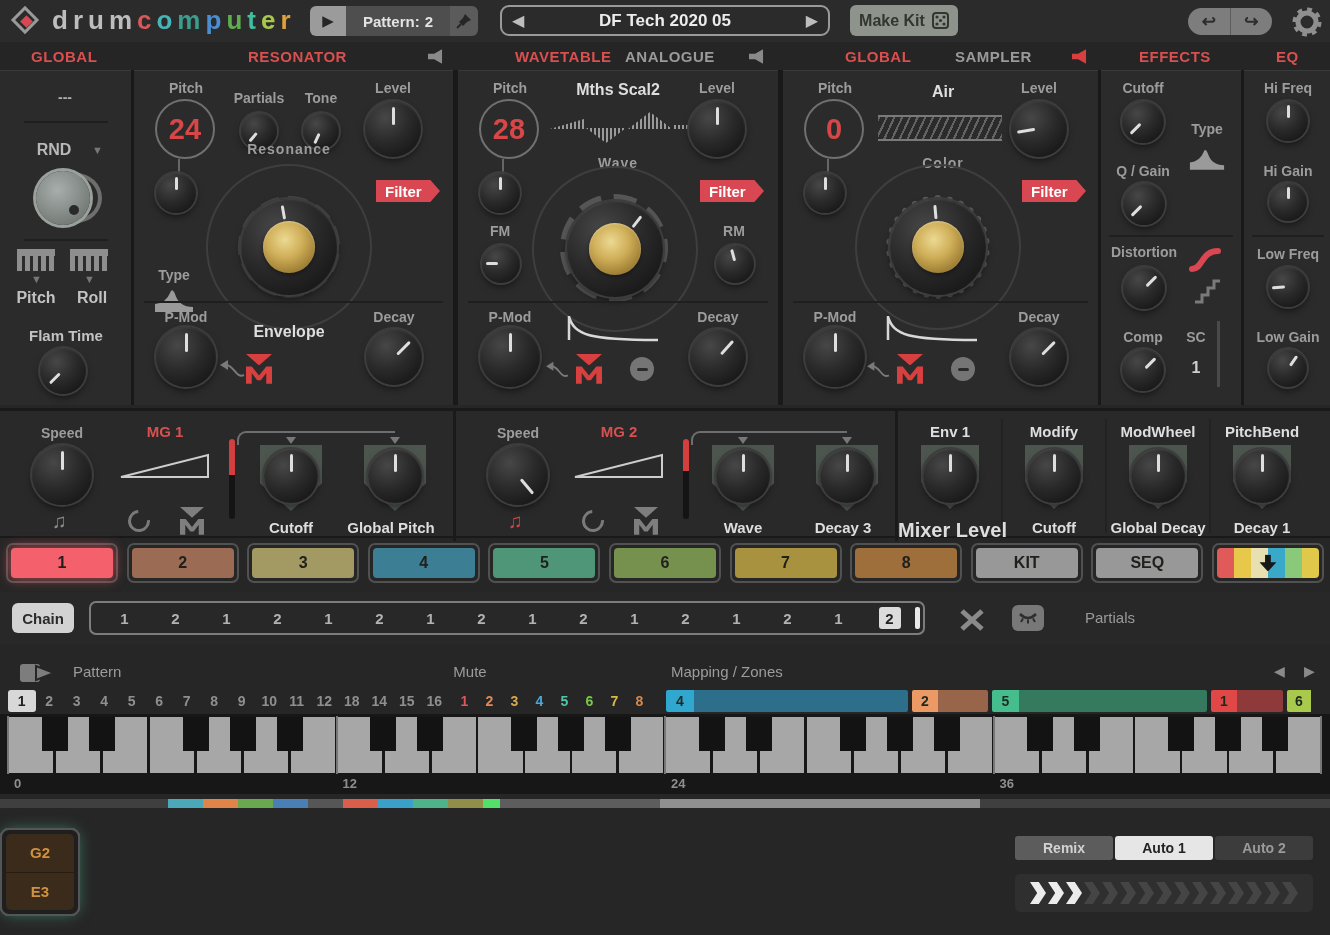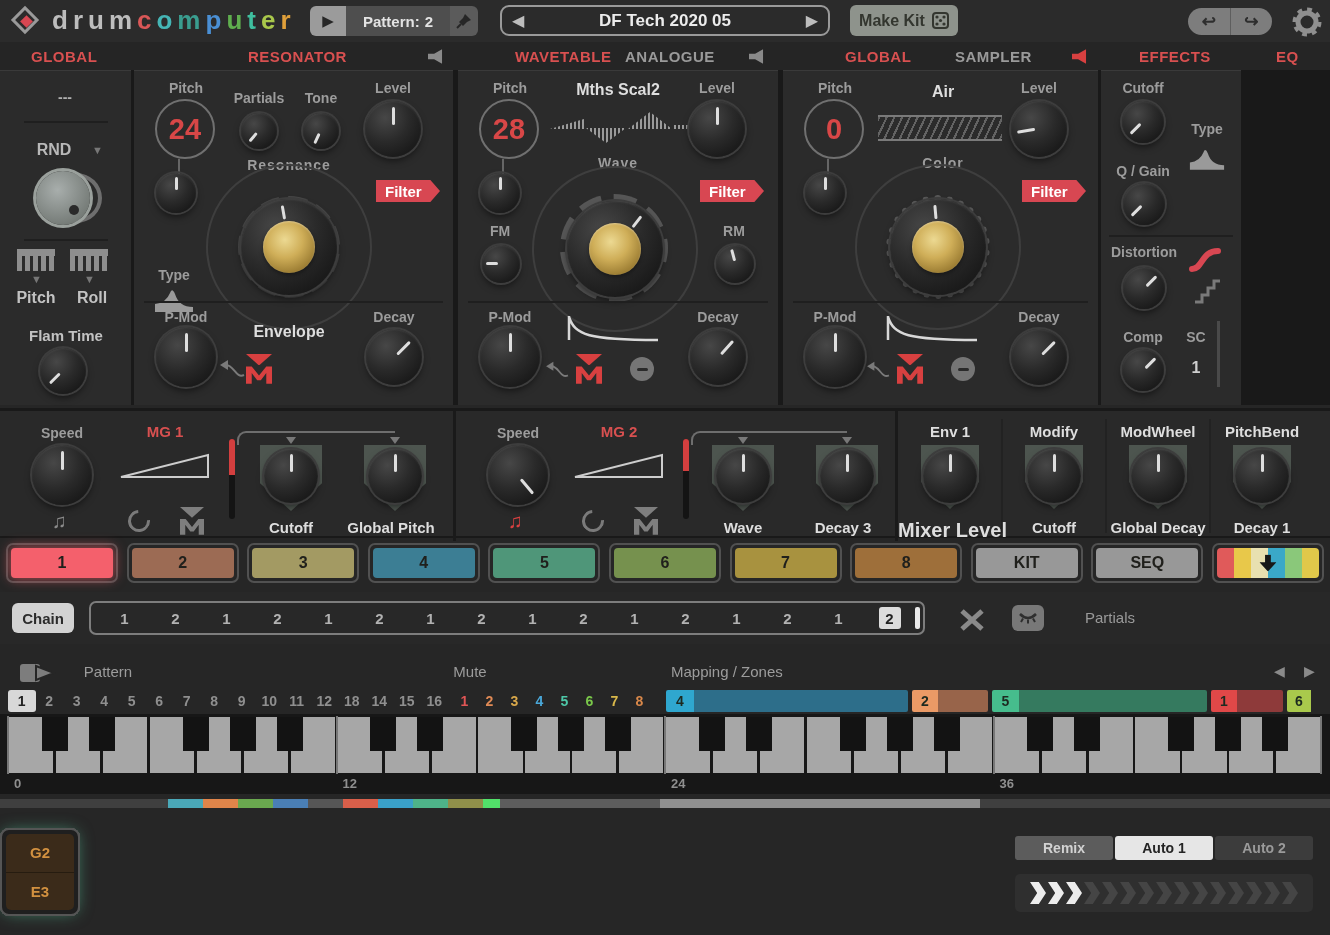--- a/index.html
+++ b/index.html
@@ -241,21 +241,21 @@
         </div>
       <div class="lbl" style="left:160px;top:19px;width:54px">Tone</div>
       <div class="knob" style="left:169px;top:42px;width:36px;height:36px">
           <div class="ptr" style="--rot:-155deg"></div>
         </div>
       <div class="lbl" style="left:231px;top:9px;width:56px">Level</div>
       <div class="knob" style="left:231px;top:30px;width:56px;height:56px">
           <div class="ptr"></div>
         </div>
       <div class="filterbadge" style="left:242px;top:109px">Filter</div>
-      <div class="lbl" style="left:105px;top:86px;width:100px;letter-spacing:1px">Resonance</div>
+      <div class="lbl" style="left:105px;top:70px;width:100px;letter-spacing:1px">Resonance</div>
       <div class="bigarc" style="left:72px;top:93px;width:166px;height:166px"></div>
       <div class="ringdash" style="left:104px;top:125px;width:102px;height:102px;border:9px dashed #484848"></div>
       <div class="knob gold" style="left:107px;top:128px;width:96px;height:96px">
           <div class="ptr" style="--rot:-10deg"></div>
         </div>
       <div class="lbl" style="left:14px;top:196px;width:52px">Type</div>
       <svg class="abs" style="left:20px;top:214px" width="40" height="28" viewBox="0 0 40 28">
           <path d="M1,27 L1,19 Q12,18 16,8 Q18,2 21,9 Q25,22 39,22 L39,27 Z" fill="#9a9a9a"></path>
         </svg>
       <div class="hr" style="left:10px;top:230px;width:299px"></div>
@@ -407,20 +407,39 @@
         </div>
       <div class="lbl" style="left:14px;top:258px;width:56px">Comp</div>
       <div class="knob" style="left:21px;top:278px;width:42px;height:42px">
           <div class="ptr" style="--rot:45deg"></div>
         </div>
       <div class="lbl" style="left:80px;top:258px;width:30px">SC</div>
       <div class="lbl" style="left:80px;top:288px;width:30px;color:#cfcfcf;font-size:16px">1</div>
       <div class="abs" style="left:116px;top:250px;width:3px;height:66px;background:#4a4a4a"></div>
     </div>
 
+    <div class="panel" style="left:1244px;width:86px">
+      <div class="lbl" style="left:4px;top:9px;width:80px">Hi Freq</div>
+      <div class="knob" style="left:24px;top:30px;width:40px;height:40px">
+          <div class="ptr"></div>
+        </div>
+      <div class="lbl" style="left:4px;top:92px;width:80px">Hi Gain</div>
+      <div class="knob" style="left:25px;top:112px;width:38px;height:38px">
+          <div class="ptr"></div>
+        </div>
+      <div class="hr" style="left:8px;top:164px;width:72px"></div>
+      <div class="lbl" style="left:2px;top:175px;width:84px">Low Freq</div>
+      <div class="knob" style="left:24px;top:196px;width:40px;height:40px">
+          <div class="ptr" style="--rot:-95deg"></div>
+        </div>
+      <div class="lbl" style="left:2px;top:258px;width:84px">Low Gain</div>
+      <div class="knob" style="left:25px;top:278px;width:38px;height:38px">
+          <div class="ptr" style="--rot:35deg"></div>
+        </div>
+    </div>
   </div>
 
   <div id="modrow">
 
     <div class="abs" style="left:0;top:0;width:453px;height:130px">
       <div class="lbl" style="left:34px;top:14px;width:56px">Speed</div>
       <div class="knob" style="left:32px;top:34px;width:60px;height:60px">
           <div class="ptr"></div>
         </div>
       <div class="noteic" style="left:52px;top:99px">♫</div>
@@ -612,21 +631,21 @@
         </svg>
     </div>
     <div id="mappinglbl">Partials</div>
   </div>
 
   <div id="seqhead">
     <svg class="abs" style="left:18px;top:6px" width="38" height="24" viewBox="0 0 38 24">
         <rect x="2" y="3" width="20" height="18" rx="3" fill="#7d7d7d"></rect>
         <polygon points="18,5 36,12 18,19" fill="#7d7d7d" stroke="#262626" stroke-width="2"></polygon>
       </svg>
-    <div class="lbl" style="left:73px;top:8px;width:70px;text-align:center;font-weight:normal;font-size:15px">Pattern</div>
+    <div class="lbl" style="left:73px;top:8px;width:70px;text-align:left;font-weight:normal;font-size:15px">Pattern</div>
     <div class="lbl" style="left:435px;top:8px;width:70px;font-weight:normal;font-size:15px">Mute</div>
     <div class="lbl" style="left:671px;top:8px;width:160px;text-align:left;font-weight:normal;font-size:15px">Mapping / Zones</div>
     <span class="abs" style="left:1274px;top:8px;color:#8a8a8a;font-size:14px">◀</span>
     <span class="abs" style="left:1304px;top:8px;color:#8a8a8a;font-size:14px">▶</span>
   </div>
 
   <div id="steprow">
     <div id="psteps">
 
     <span class="ps active">1</span>

